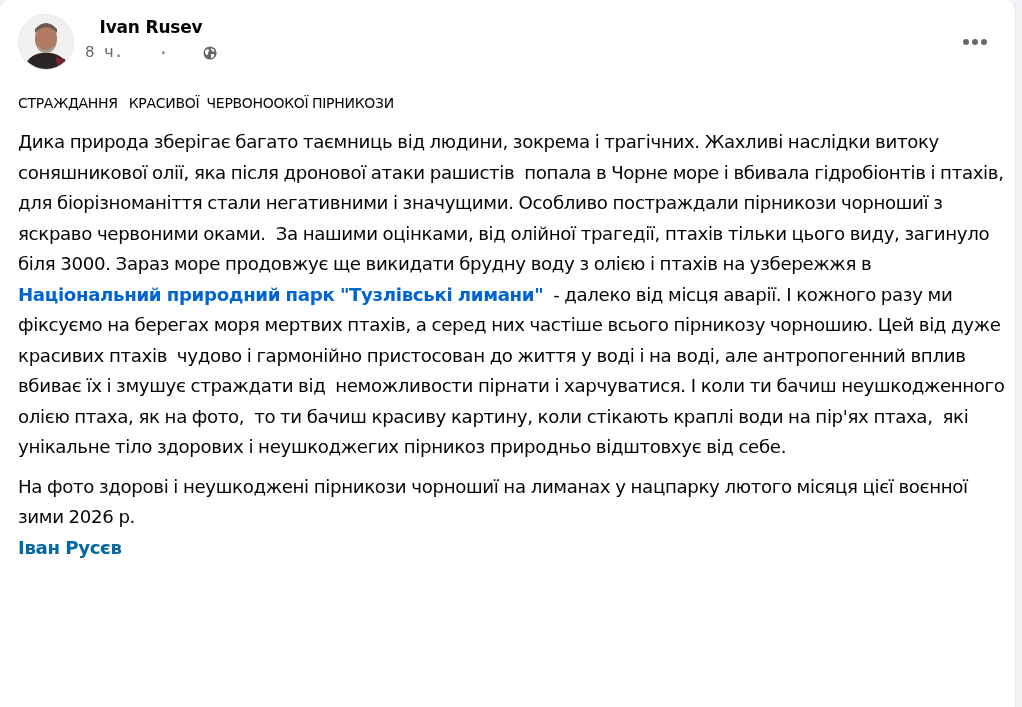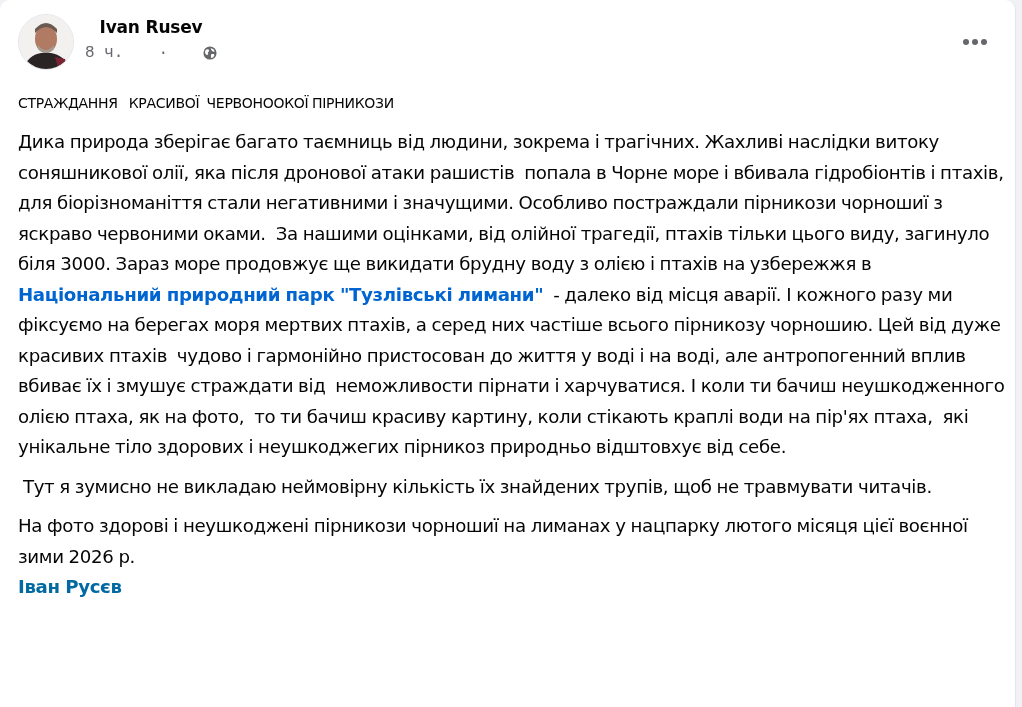--- a/index.html
+++ b/index.html
@@ -158,18 +158,17 @@
     <span></span>
     <span></span>
     <span></span>
   </div>
 
   <div class="post-body">
     <div class="title">СТРАЖДАННЯ   КРАСИВОЇ  ЧЕРВОНООКОЇ ПІРНИКОЗИ</div>
 
     <div class="para"><span>Дика природа зберігає багато таємниць від людини, зокрема і трагічних. Жахливі наслідки витоку соняшникової олії, яка після дронової атаки рашистів  попала в Чорне море і вбивала гідробіонтів і птахів, для біорізноманіття стали негативними і значущими. Особливо постраждали пірникози чорношиї з яскраво червоними оками.  За нашими оцінками, від олійної трагедії, птахів тільки цього виду, загинуло біля 3000. Зараз море продовжує ще викидати брудну воду з олією і птахів на узбережжя в </span><a class="link">Національний природний парк "Тузлівські лимани"</a><span>  - далеко від місця аварії. І кожного разу ми  фіксуємо на берегах моря мертвих птахів, а серед них частіше всього пірникозу чорношию. Цей від дуже красивих птахів  чудово і гармонійно пристосован до життя у воді і на воді, але антропогенний вплив вбиває їх і змушує страждати від  неможливости пірнати і харчуватися. І коли ти бачиш неушкодженного олією птаха, як на фото,  то ти бачиш красиву картину, коли стікають краплі води на пір'ях птаха,  які  унікальне тіло здорових і неушкоджегих пірникоз природньо відштовхує від себе.</span></div>
 
-    <div class="para"> Тут я зумисно не викладаю неймовірну кількість їх знайдених трупів, щоб не травмувати читачів.</div>
 
     <div class="para" style="margin-bottom:0"><span>На фото здорові і неушкоджені пірникози чорношиї на лиманах у нацпарку лютого місяця цієї воєнної зими 2026 р.</span><a class="signature">Іван Русєв</a></div>
   </div>
 
 </div>
 
 </body></html>

